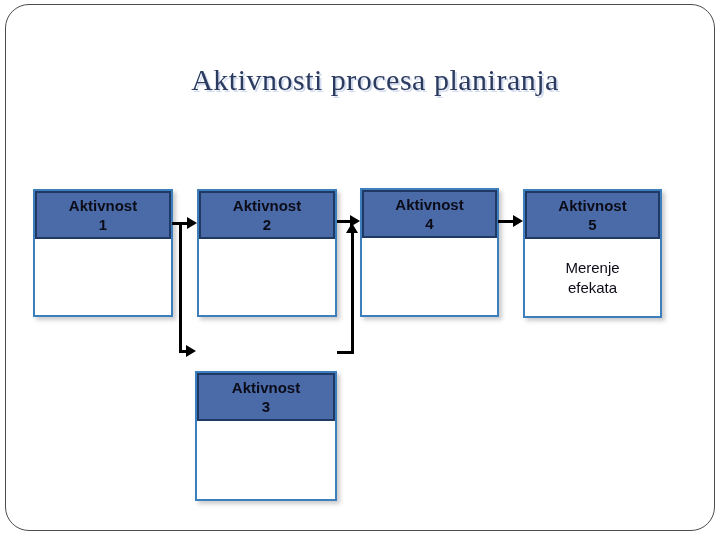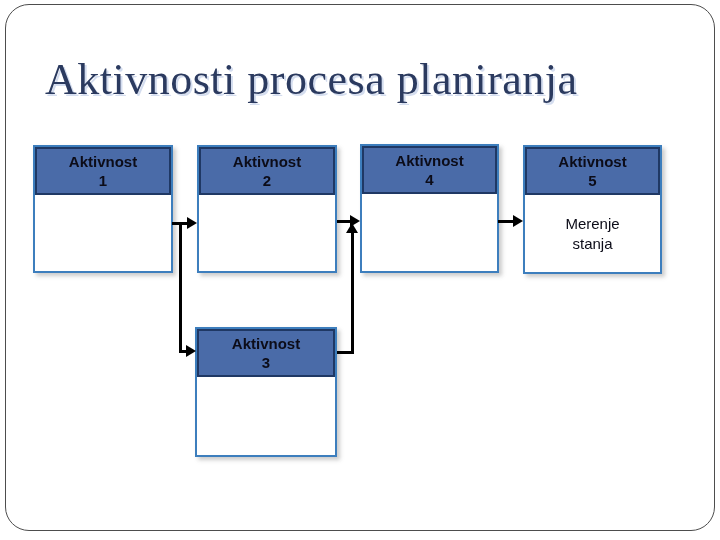--- a/index.html
+++ b/index.html
@@ -14,34 +14,36 @@
   .frame {
     position: absolute;
     left: 5px; top: 4px;
     width: 708px; height: 525px;
     border: 1px solid #4d4d4d;
     border-radius: 24px;
   }
   .title {
     position: absolute;
     left: 45px; top: 58px; width: 660px;
+    text-align: center;
     font-family: "Liberation Serif", serif;
-    font-size: 44px;
+    font-size: 30px;
     line-height: 44px;
     font-weight: 400;
     color: var(--c-title, #2b3a5f);
     text-shadow: 2px 2px 0 #d4ddef;
     letter-spacing: 0.5px;
   }
   .fbox {
     position: absolute;
     box-sizing: border-box;
     background: #ffffff;
     border: 2px solid var(--c-box_border, #3d7ebd);
     box-shadow: 3px 3px 4px rgba(110,110,110,0.35);
+    margin-top: 44px;
   }
   .fbox .hd {
     position: absolute;
     left: 0; top: 0; right: 0;
     height: 48px;
     box-sizing: border-box;
     background: var(--c-header_fill, #4a6ba8);
     border: 2px solid var(--c-header_border, #1f3864);
     display: flex;
     flex-direction: column;
@@ -134,21 +136,21 @@
     </div>
   </div>
 
   <div class="fbox" id="box-5">
     <div class="hd">
       <span>Aktivnost</span>
       <span>5</span>
     </div>
     <div class="bd">
       <span>Merenje</span>
-      <span>stanja</span>
+      <span>efekata</span>
     </div>
   </div>
 
   <div class="fbox" id="box-3">
     <div class="hd">
       <span>Aktivnost</span>
       <span>3</span>
     </div>
   </div>
 

